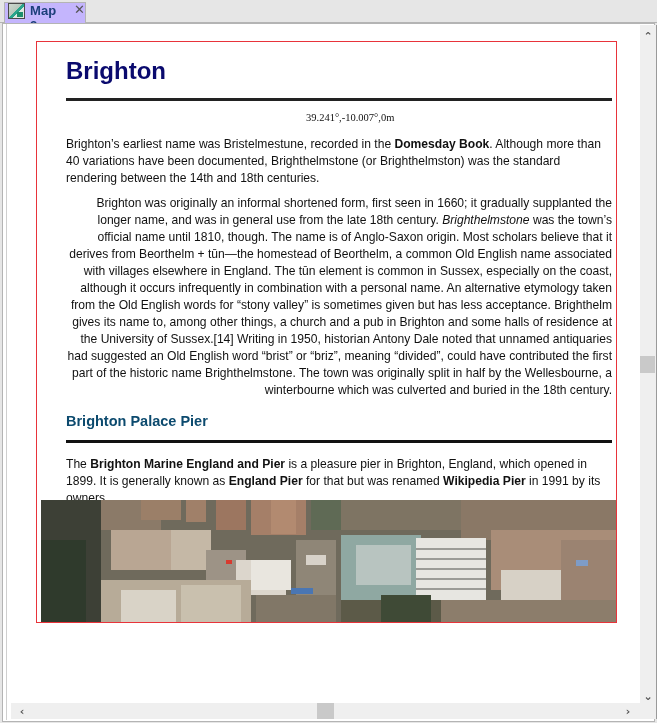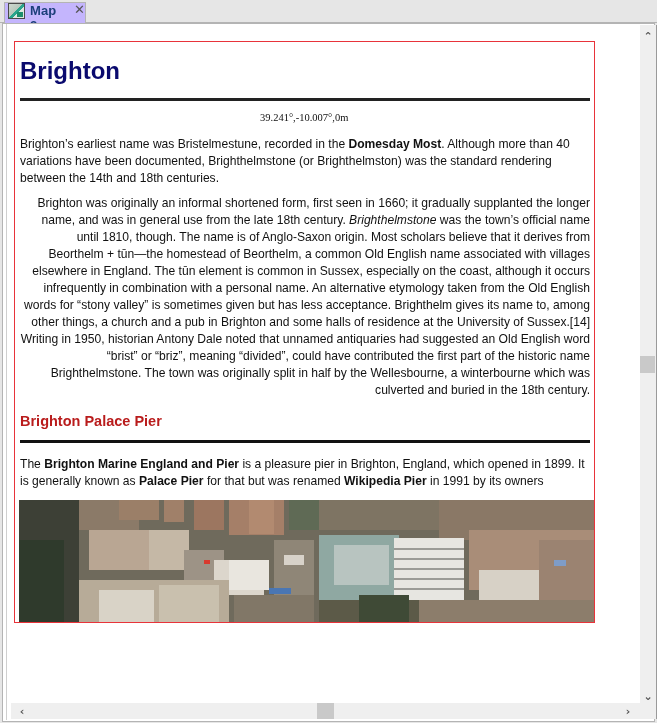--- a/index.html
+++ b/index.html
@@ -26,33 +26,33 @@
   .vscroll .down { bottom: -1px; }
   .vscroll .thumb { position: absolute; left: 0; top: 331px; width: 15px; height: 17px; background: #c9c9c9; }
   .hscroll { position: absolute; left: 4px; top: 679px; width: 629px; height: 16px; background: #efefef; }
   .hscroll .arrow { position: absolute; top: 0; width: 16px; height: 16px; display: flex; align-items: center; justify-content: center; font-size: 11px; color: #555; font-weight: bold; font-family: "DejaVu Sans", sans-serif; }
   .hscroll .left { left: 3px; }
   .hscroll .right { right: 4px; }
   .hscroll .thumb { position: absolute; left: 306px; top: 0; width: 17px; height: 16px; background: #c9c9c9; }
   .corner { position: absolute; left: 633px; top: 679px; width: 18px; height: 16px; background: #efefef; border-right: 2px solid #9a9a9a; }
 
   
-  .card { position: absolute; left: 3px; top: 16px; width: 581px; height: 582px; border: 1px solid #e8333a; background: #ffffff; overflow: hidden; }
+  .card { position: absolute; left: 25px; top: 16px; width: 581px; height: 582px; border: 1px solid #e8333a; background: #ffffff; overflow: hidden; padding-left: 24px; }
   .card-body { padding: 0 4px 0 5px; }
   .title { font-family: "Liberation Sans", sans-serif; font-weight: bold; font-size: 24px; color: #0a0a6e; margin-top: 15px; height: 28px; line-height: 28px; }
   .rule { height: 3px; background: #222; margin-top: 13px; margin-right: 0; }
   .source-row { position: relative; height: 26px; margin-top: 9px; }
   .source { font-style: italic; font-size: 11.2px; color: #111; position: absolute; left: 0; top: 5px; font-family: "Liberation Sans", sans-serif; }
   .coords { font-size: 10.5px; color: #111; position: absolute; left: 240px; top: 2px; font-family: Liberation Serif, serif; }
   .para { font-family: "Liberation Sans", sans-serif; font-size: 12.1px; line-height: 17px; color: #111; margin-top: 0; }
   .para + .para { margin-top: 8px; text-align: right; }
   .p1 { margin-top: 0; }
   .para b { font-weight: bold; }
   .para i { font-style: italic; }
-  .subhead { font-family: "Liberation Sans", sans-serif; font-weight: bold; font-size: 14.5px; color: #b91c1c; margin-top: 12px; height: 20px; line-height: 20px; }
+  .subhead { font-family: "Liberation Sans", sans-serif; font-weight: bold; font-size: 14.5px; color: #0c4a6e; margin-top: 12px; height: 20px; line-height: 20px; }
   .rule2 { height: 3px; background: #111; margin-top: 9px; }
   .para.pier { margin-top: 13px; }
 
   
   .photo { position: absolute; left: 4px; top: 458px; width: 576px; height: 124px; overflow: hidden; background: #6a6457; }
 </style>
 </head>
 <body>
 
 <div class="app">
@@ -70,30 +70,30 @@
 
         <div class="card">
           <div class="card-body">
             <div class="title">Brighton</div>
             <div class="rule"></div>
             <div class="source-row">
               <span class="coords">39.241°,-10.007°,0m</span>
             </div>
 
             <p class="para p1">
-              <span>Brighton’s earliest name was Bristelmestune, recorded in the </span><b>Domesday Most</b><span>. Although more than 40 variations have been documented, Brighthelmstone (or Brighthelmston) was the standard rendering between the 14th and 18th centuries.</span>
+              <span>Brighton’s earliest name was Bristelmestune, recorded in the </span><b>Domesday Book</b><span>. Although more than 40 variations have been documented, Brighthelmstone (or Brighthelmston) was the standard rendering between the 14th and 18th centuries.</span>
             </p>
             <p class="para">
               <span>Brighton was originally an informal shortened form, first seen in 1660; it gradually supplanted the longer name, and was in general use from the late 18th century. </span><i>Brighthelmstone</i><span> was the town’s official name until 1810, though. The name is of Anglo-Saxon origin. Most scholars believe that it derives from Beorthelm + tūn—the homestead of Beorthelm, a common Old English name associated with villages elsewhere in England. The tūn element is common in Sussex, especially on the coast, although it occurs infrequently in combination with a personal name. An alternative etymology taken from the Old English words for “stony valley” is sometimes given but has less acceptance. Brighthelm gives its name to, among other things, a church and a pub in Brighton and some halls of residence at the University of Sussex.[14] Writing in 1950, historian Antony Dale noted that unnamed antiquaries had suggested an Old English word “brist” or “briz”, meaning “divided”, could have contributed the first part of the historic name Brighthelmstone. The town was originally split in half by the Wellesbourne, a winterbourne which was culverted and buried in the 18th century.</span>
             </p>
 
             <div class="subhead">Brighton Palace Pier</div>
             <div class="rule2"></div>
             <p class="para pier">
-              <span>The </span><b>Brighton Marine England and Pier</b><span> is a pleasure pier in Brighton, England, which opened in 1899. It is generally known as </span><b>Palace Pier</b><span> for that but was renamed </span><b>Wikipedia Pier</b><span> in 1991 by its owners</span>
+              <span>The </span><b>Brighton Marine England and Pier</b><span> is a pleasure pier in Brighton, England, which opened in 1899. It is generally known as </span><b>England Pier</b><span> for that but was renamed </span><b>Wikipedia Pier</b><span> in 1991 by its owners</span>
             </p>
           </div>
 
           <div class="photo" title="Aerial view of Brighton city centre buildings">
             <svg width="576" height="124" viewBox="0 0 576 124" xmlns="http://www.w3.org/2000/svg">
               <rect x="0" y="0" width="576" height="124" fill="#6f6a5c"></rect>
 
               <rect x="0" y="0" width="60" height="124" fill="#3d4036"></rect>
               <rect x="0" y="40" width="45" height="84" fill="#2f3a2c"></rect>
 

